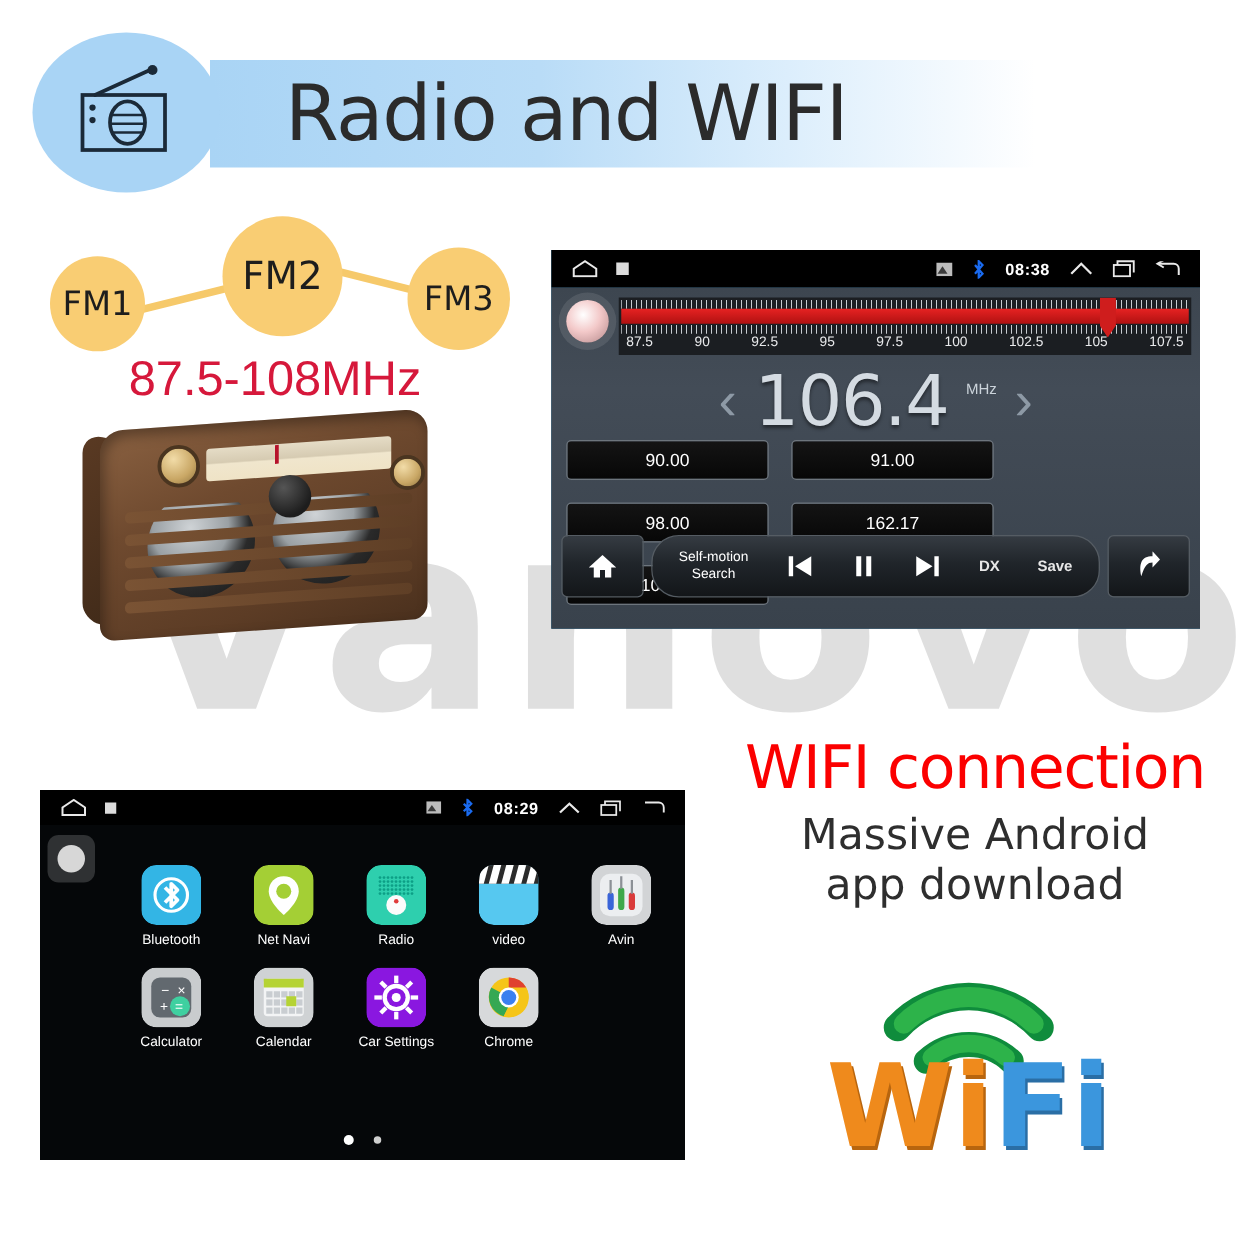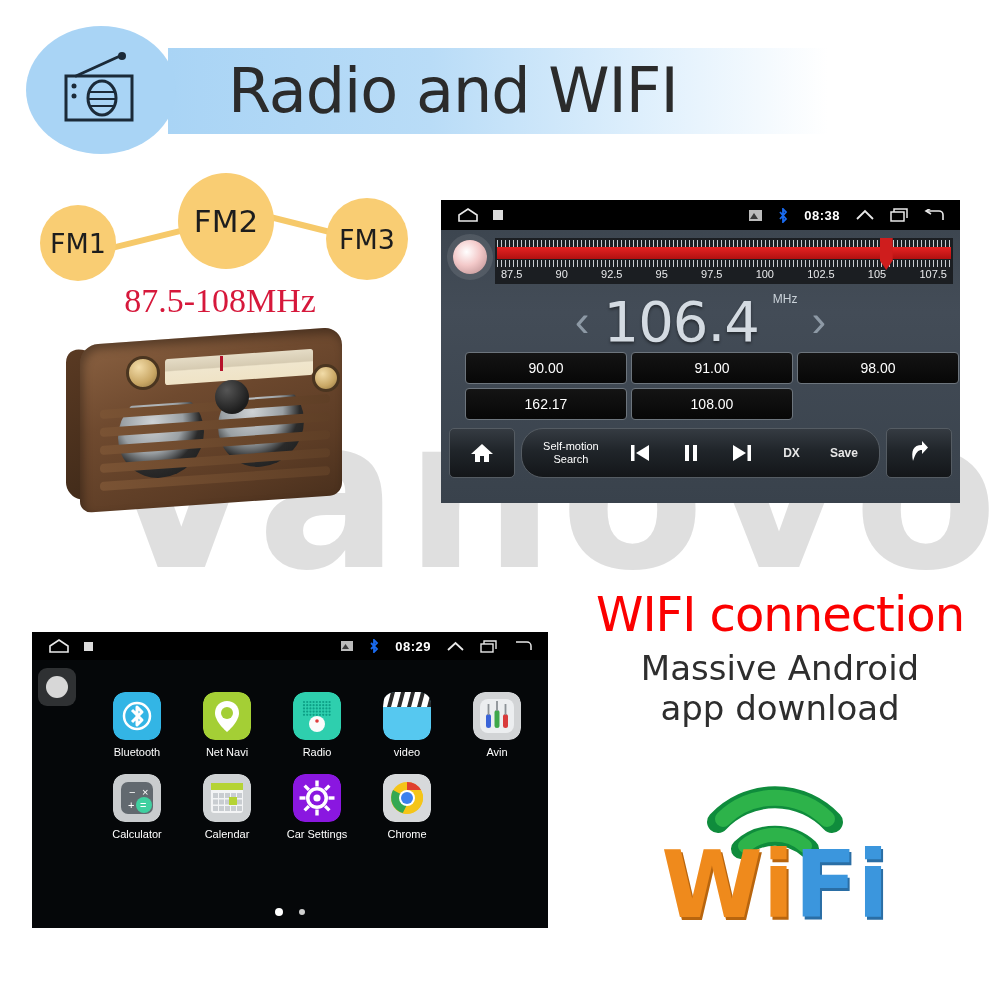--- a/index.html
+++ b/index.html
@@ -62,22 +62,22 @@
     background: #f9cd73;
     display: flex; align-items: center; justify-content: center;
     color: #1d1d1d;
     font-family: "DejaVu Sans", sans-serif;
   }
   #fm1 { left: 20px; top: 45px; width: 76px; height: 76px; font-size: 27px; }
   #fm2 { left: 158px; top: 13px; width: 96px; height: 96px; font-size: 31px; }
   #fm3 { left: 306px; top: 38px; width: 82px; height: 82px; font-size: 27px; }
   .fm-range {
     position: absolute; left: 40px; top: 122px; width: 320px;
-    text-align: center; font-size: 34px; color: #d6183b;
-    font-family: Liberation Serif, serif;
+    text-align: center; font-size: 39px; color: #d6183b;
+    font-family: Liberation Sans, sans-serif;
   }
 
   
   .vintage-wrap { position: absolute; left: 60px; top: 320px; width: 320px; height: 200px; }
   .vr-body {
     position: absolute; left: 20px; top: 16px; width: 262px; height: 168px;
     border-radius: 18px 18px 12px 12px;
     background: linear-gradient(160deg,#8a6141 0%, #6f4a2f 35%, #5c3c25 75%, #4a301d 100%);
     box-shadow: 3px 5px 10px rgba(0,0,0,0.35) inset;
     transform: skewY(-4deg);
@@ -182,24 +182,24 @@
   .freq-row {
     position: absolute; left: 0; top: 62px; width: 100%; height: 58px;
     display: flex; align-items: center; justify-content: center; gap: 14px;
   }
   .freq-arrow { color: #8d99a5; font-size: 44px; font-weight: 200; line-height: 1; }
   .freq-val {
     font-size: 56px; color: #d4dbe2; font-weight: 400; letter-spacing: -1px;
     font-family: "DejaVu Sans", sans-serif;
     text-shadow: 0 2px 3px rgba(0,0,0,0.45);
   }
-  .freq-unit { font-size: 12px; color: #cbd3da; align-self: flex-start; margin-top: 0; }
+  .freq-unit { font-size: 12px; color: #cbd3da; align-self: flex-start; margin-top: 12px; }
   .presets {
-    position: absolute; left: 24px; top: 122px; width: 495px;
-    display: flex; flex-wrap: wrap; gap: 4px;
+    position: absolute; left: 12px; top: 122px; width: 495px;
+    display: flex; flex-wrap: wrap; gap: 18px;
   }
   .preset {
     width: 162px; height: 32px;
     background: linear-gradient(to bottom,#141414,#070707);
     border: 1px solid #6d757d;
     border-radius: 4px;
     color: #fff; font-size: 14px;
     display: flex; align-items: center; justify-content: center;
   }
   .preset.empty { background: transparent; border-color: transparent; }

